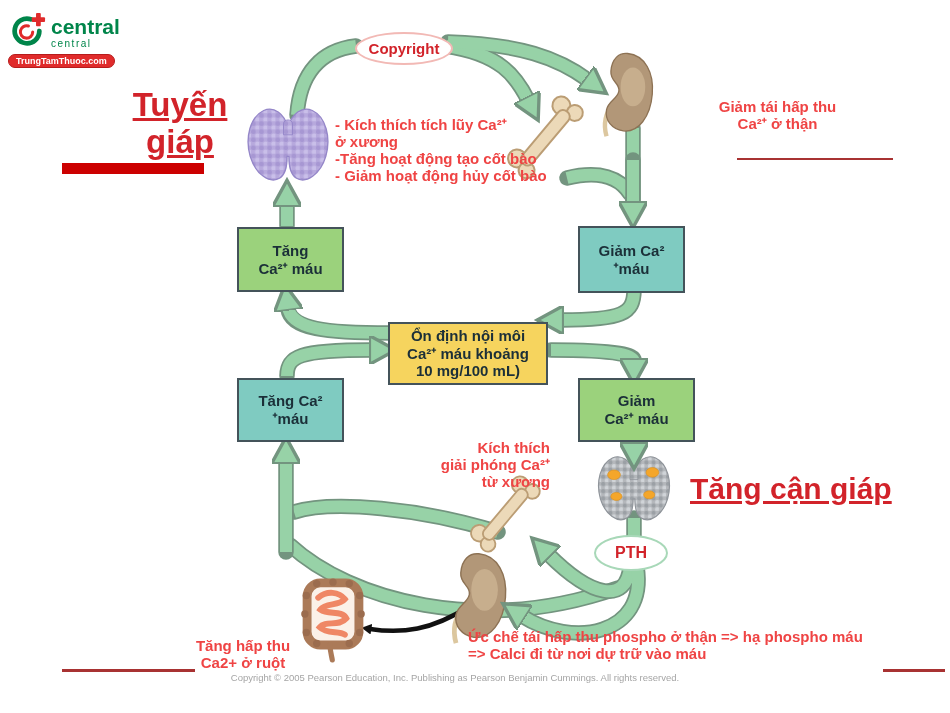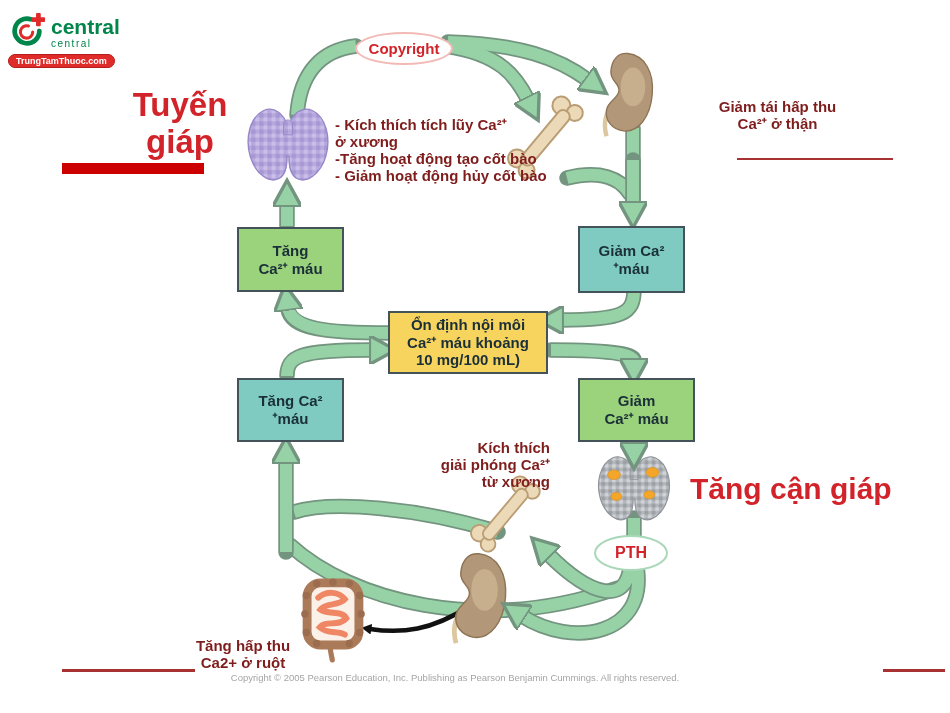--- a/index.html
+++ b/index.html
@@ -17,24 +17,24 @@
 
   
   .fbox{position:absolute;display:flex;align-items:center;justify-content:center;text-align:center;
         font-weight:700;font-size:15px;line-height:1.18;color:#1b2f38;white-space:pre-line;
         border:2.5px solid var(--box_border);z-index:4;}
   .fbox.green{background:var(--box_green);}
   .fbox.teal{background:var(--box_teal);}
   .fbox.yellow{background:var(--box_yellow);}
 
   
-  .lbl{position:absolute;font-weight:700;font-size:15px;line-height:1.13;color:#7f1d1d;
+  .lbl{position:absolute;font-weight:700;font-size:15px;line-height:1.13;color:#ef4444;
        white-space:pre-line;z-index:5;}
   .title-red{position:absolute;color:var(--accent_red);font-weight:700;text-align:center;
-             white-space:pre-line;z-index:5;}
+             white-space:pre-line;z-index:5;text-decoration:underline;}
   .oval{position:absolute;background:#fff;border-radius:50%;display:flex;align-items:center;
         justify-content:center;font-weight:700;color:var(--accent_red);z-index:5;}
   .redline{position:absolute;background:var(--line_red);z-index:5;}
   .redbar{position:absolute;background:var(--bar_red);z-index:5;}
 
   
   .logo{position:absolute;left:8px;top:12px;z-index:6;}
   .logo-row{display:flex;align-items:flex-start;gap:5px;}
   .logo-texts{padding-top:4px;}
   .logo-brand{color:var(--logo_green);font-weight:700;font-size:21px;line-height:1;}
@@ -189,21 +189,21 @@
       <path class="arrow-over" d="M630,567 C626,604 592,598 548,554" marker-end="url(#mkg)"></path>
       <path class="arrow-over" d="M637,567 C648,636 572,648 522,616" marker-end="url(#mkg)"></path>
       <path class="arrow-over" d="M286,552 L286,460" marker-end="url(#mkg)"></path>
     </g>
   </svg>
 
   <div class="fbox green" style="left:237px;top:227px;width:103px;height:61px;">Tăng
 Ca²⁺ máu</div>
   <div class="fbox teal" style="left:578px;top:226px;width:103px;height:63px;">Giảm Ca²
 ⁺máu</div>
-  <div class="fbox yellow" style="left:388px;top:311px;width:156px;height:59px;">Ổn định nội môi
+  <div class="fbox yellow" style="left:388px;top:322px;width:156px;height:59px;">Ổn định nội môi
 Ca²⁺ máu khoảng
 10 mg/100 mL)</div>
   <div class="fbox teal" style="left:237px;top:378px;width:103px;height:60px;">Tăng Ca²
 ⁺máu</div>
   <div class="fbox green" style="left:578px;top:378px;width:113px;height:60px;">Giảm
 Ca²⁺ máu</div>
 
   <div class="oval" style="left:355px;top:32px;width:94px;height:29px;border:2px solid #f2b9b5;font-size:15px;">
     <span>Copyright</span>
   </div>
@@ -225,20 +225,22 @@
 ở xương
 -Tăng hoạt động tạo cốt bào
 - Giảm hoạt động hủy cốt bào</div>
   <div class="lbl" style="left:660px;top:99px;width:235px;text-align:center;">Giảm tái hấp thu
 Ca²⁺ ở thận</div>
   <div class="lbl" style="left:420px;top:440px;width:130px;text-align:right;">Kích thích
 giải phóng Ca²⁺
 từ xương</div>
   <div class="lbl" style="left:183px;top:590px;width:120px;text-align:center;margin-top:48px;">Tăng hấp thu
 Ca2+ ở ruột</div>
+  <div class="lbl" style="left:468px;top:629px;width:410px;">Ức chế tái hấp thu phospho ở thận =&gt; hạ phospho máu
+=&gt; Calci đi từ nơi dự trữ vào máu</div>
 
   <div class="logo">
     <div class="logo-row">
       <svg width="38" height="38" viewBox="0 0 40 40">
         <path d="M33,20 a13,13 0 1 1 -9,-12.4" fill="none" stroke="var(--logo_green)" stroke-width="5" stroke-linecap="round"></path>
         <path d="M26,21 a6.5,6.5 0 1 1 -4.5,-6.2" fill="none" stroke="var(--logo_red)" stroke-width="3.2" stroke-linecap="round"></path>
         <rect x="29.5" y="1" width="5" height="14" rx="1" fill="var(--logo_red)"></rect>
         <rect x="25" y="5.5" width="14" height="5" rx="1" fill="var(--logo_red)"></rect>
       </svg>
       <div class="logo-texts">

